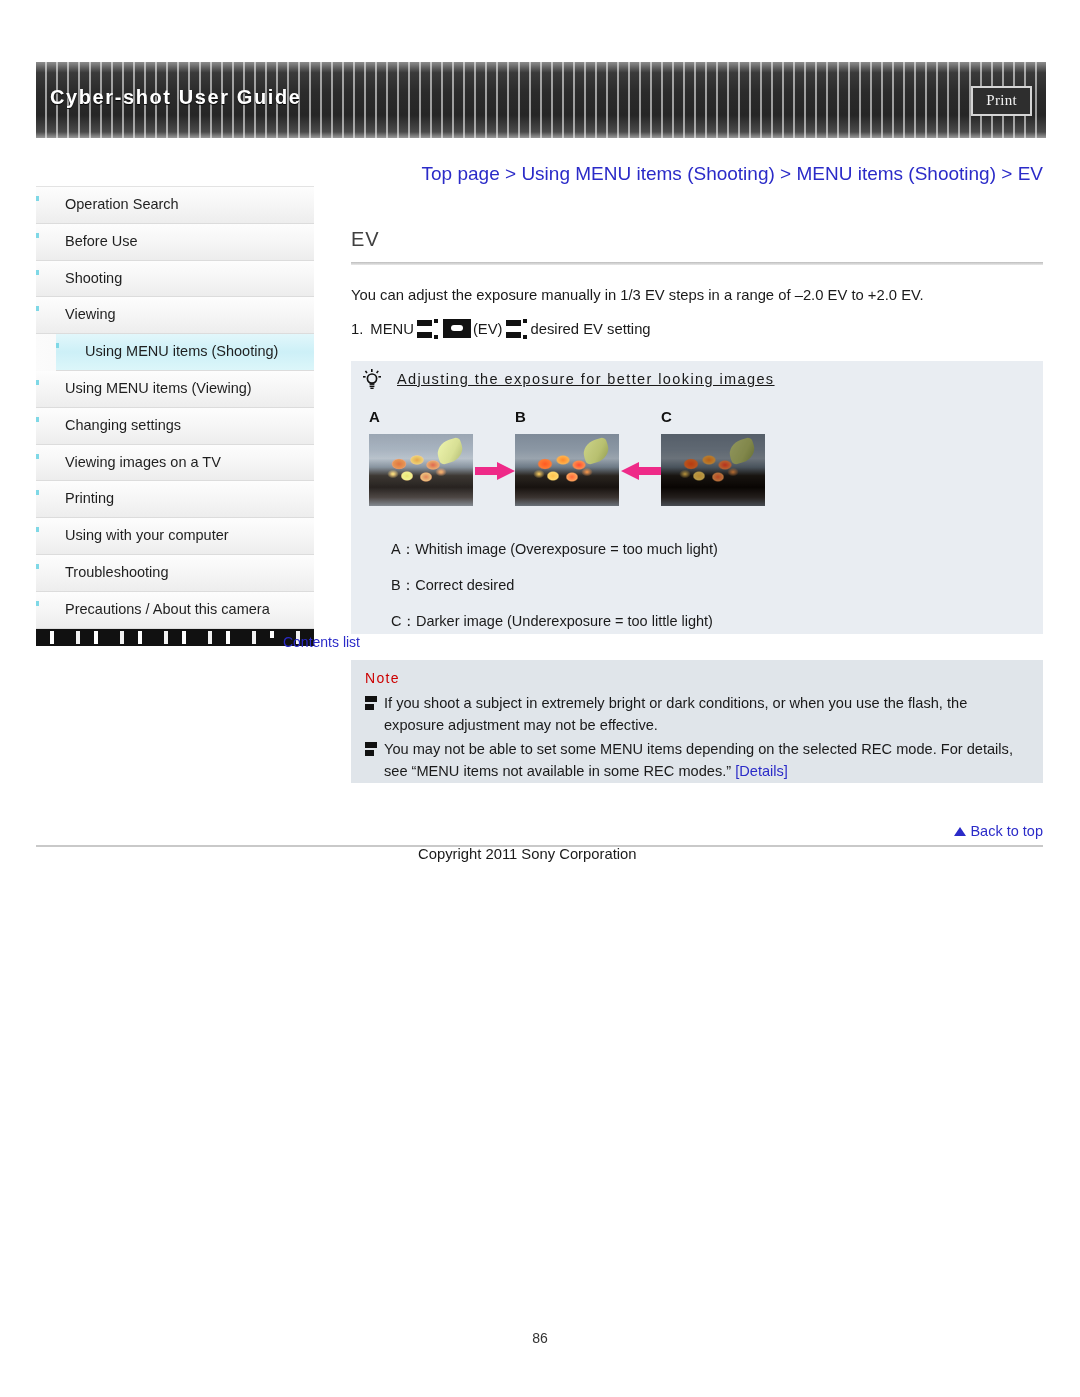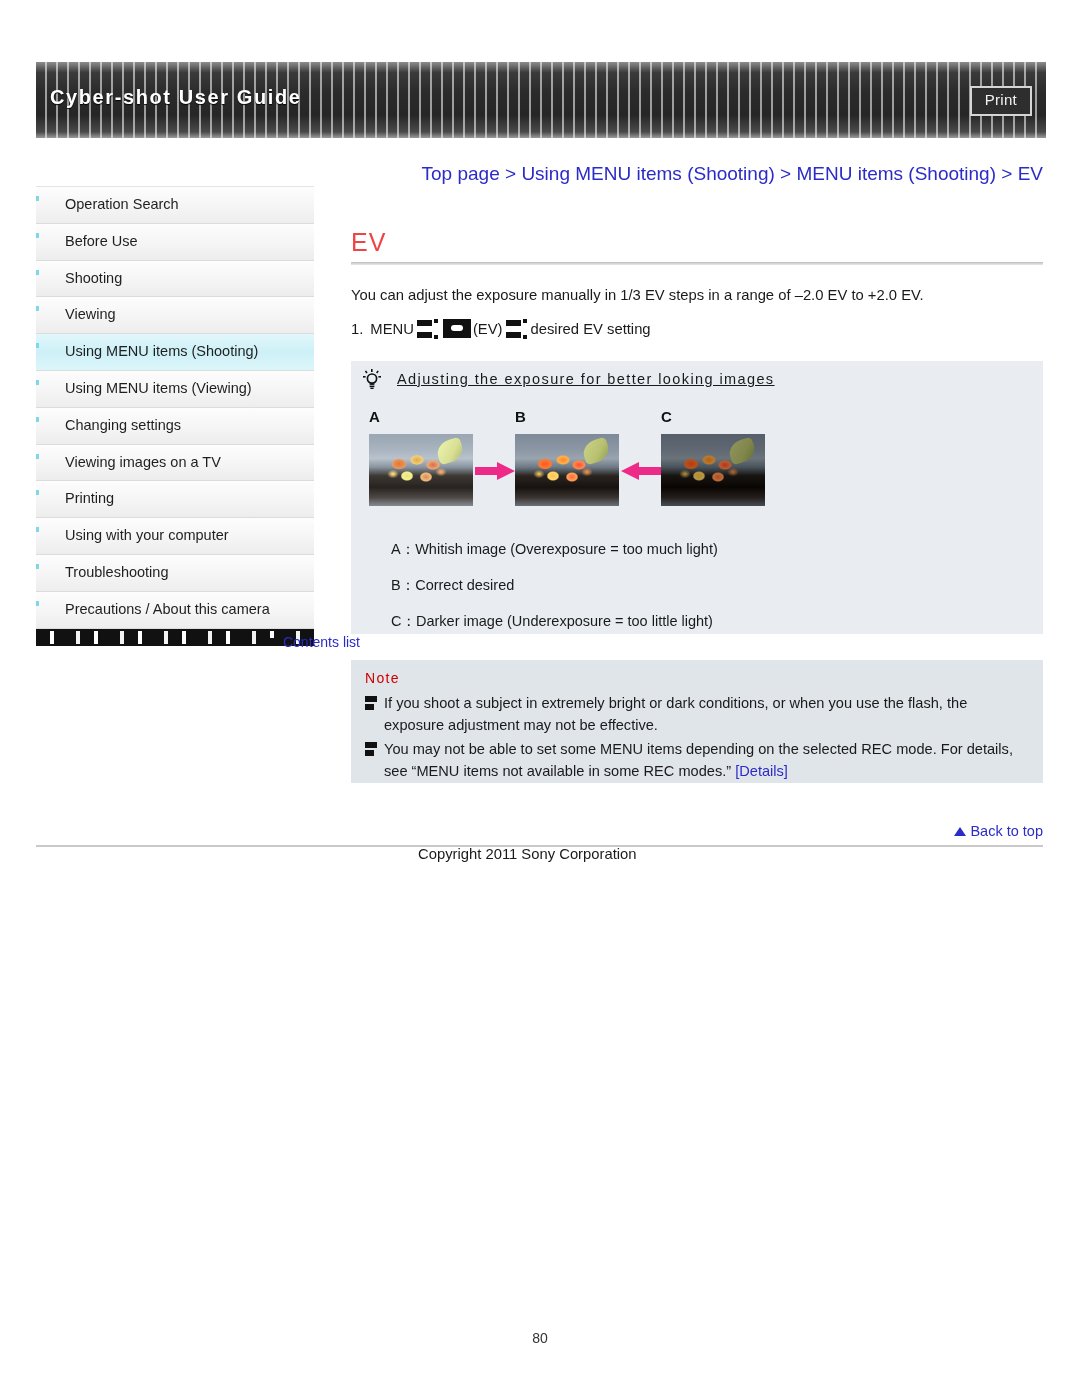--- a/index.html
+++ b/index.html
@@ -60,20 +60,21 @@
     position: absolute;
     right: 14px;
     top: 24px;
     padding: 3px 13px 5px 13px;
     border: 2px solid #d5d5d5;
     background: #2e2e2e;
     color: #f2f2f2;
     font-size: 15px;
     line-height: 18px;
     letter-spacing: 0.3px;
+    font-family: Liberation Serif, serif;
   }
 
   
   .sidebar {
     position: absolute;
     left: 36px;
     top: 186px;
     width: 278px;
     background: linear-gradient(to right, #fbfbfb 0%, #f2f2f2 55%, #e7e7e7 100%);
     border-top: 1px solid #e3e3e3;
@@ -92,20 +93,21 @@
   }
   .sb-item::before {
     content: "";
     position: absolute;
     left: 0; top: 9px;
     width: 3px; height: 5px;
     background: #7fd8e6;
   }
   .sb-item.active {
     background: linear-gradient(to bottom, #e2f7fb 0%, #cdf0f7 50%, #dcf6fa 100%);
+    margin-left: 20px;
   }
   .sb-bottom-bar {
     position: relative;
     height: 13px;
     background:
       repeating-linear-gradient(to right,
         #111 0px, #111 14px,
         #ffffff 14px, #ffffff 18px,
         #111 18px, #111 40px,
         #f2f2f2 40px, #f2f2f2 44px);
@@ -142,22 +144,22 @@
     text-align: right;
     font-size: 19px;
     color: #2b2bc8;
     white-space: nowrap;
   }
 
   .page-title {
     position: absolute;
     left: 351px;
     top: 228px;
-    font-size: 25px;
-    color: #ef4444;
+    font-size: 20px;
+    color: #404040;
     letter-spacing: 1px;
   }
   .title-rule {
     position: absolute;
     left: 351px;
     top: 262px;
     width: 692px;
     height: 3px;
     background: linear-gradient(to bottom, #bdbdbd, #e9e9e9);
   }
@@ -549,15 +551,15 @@
       </div>
     </div>
   </div>
 
   <div class="backtop">
     <span class="tri"></span><span>Back to top</span>
   </div>
   <div class="footer-rule"></div>
   <div class="copyright">Copyright 2011 Sony Corporation</div>
 
-  <div class="page-number">80</div>
+  <div class="page-number">86</div>
 
 </div>
 
 </body></html>

